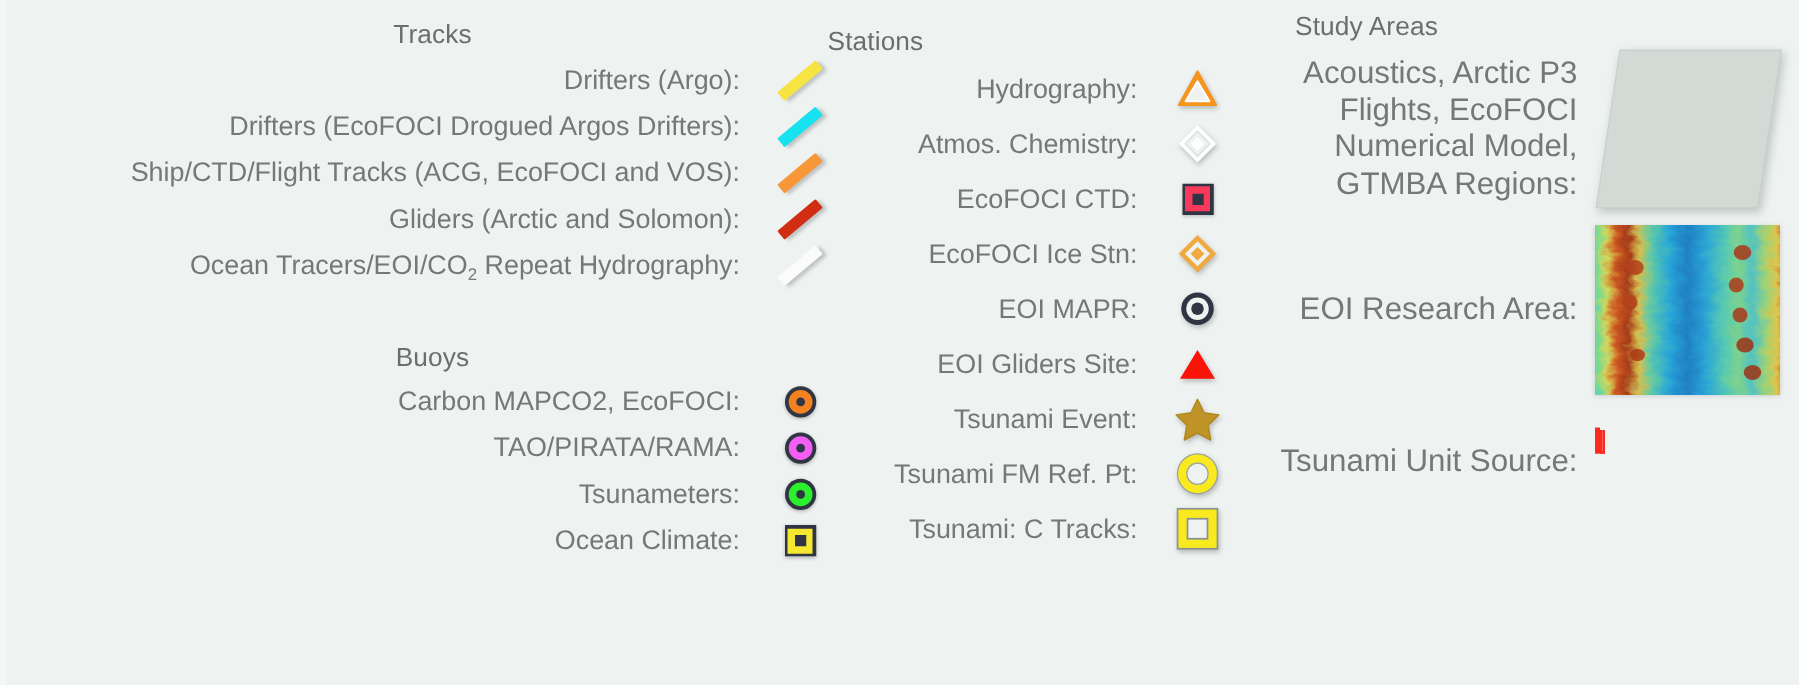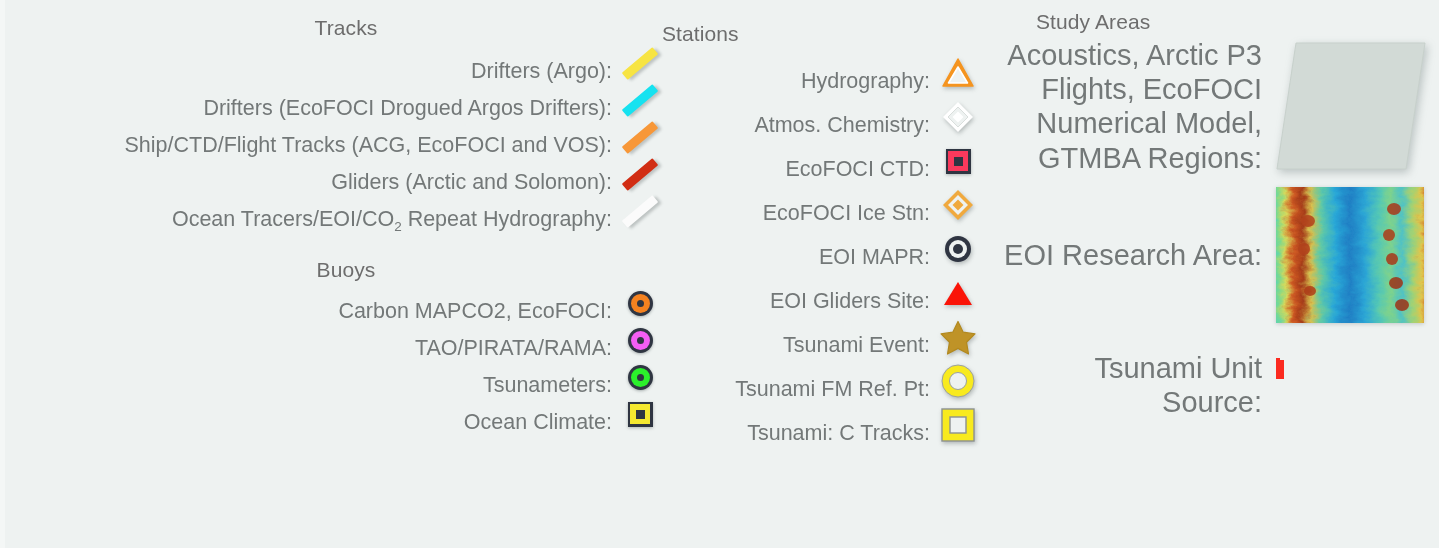--- a/index.html
+++ b/index.html
@@ -36,23 +36,23 @@
     color: #6d6d6d;
     text-align: center;
     letter-spacing: .1px;
     white-space: nowrap;
   }
 
   .rows { position: relative; }
 
   .legend-row {
     display: flex;
-    align-items: flex-end;
+    align-items: center;
     justify-content: flex-end;
-    gap: 6px;
+    gap: 26px;
   }
   .row-label {
     font-size: 21.5px;
     color: #737878;
     text-align: right;
     white-space: nowrap;
     line-height: 1.12;
   }
   .row-label sub { font-size: 13.5px; vertical-align: baseline; position: relative; top: 5px; }
 
@@ -142,21 +142,21 @@
   .unit-source .box {
     box-sizing: border-box;
     width: 72px; height: 25.5px;
     border: 2px solid #fb2b20;
     background: transparent;
   }
   .unit-source .box + .box { border-top: none; }
 
   
   #col-tracks   { left: 30px;  top: 16px;  width: 632px; }
-  #col-buoys    { left: 30px;  top: 258px; width: 632px; }
+  #col-buoys    { left: 30px;  top: 275px; width: 632px; }
   #col-stations { left: 662px; top: 22px;  width: 318px; }
   #col-study    { left: 988px; top: 10px;  width: 440px; }
 
   #col-tracks .col-heading,
   #col-buoys  .col-heading { width: 100%; text-align: center; }
   #col-tracks .col-heading { padding-left: 0; }
 
   #col-tracks .rows .legend-row,
   #col-buoys  .rows .legend-row { height: 37px; }
 
@@ -171,21 +171,21 @@
 
   
   .study-rows { position: relative; margin-top: 4px; }
   .study-row {
     display: flex;
     align-items: center;
     justify-content: flex-end;
     gap: 14px;
   }
   .study-label {
-    font-size: 29px;
+    font-size: 25px;
     color: #737878;
     text-align: right;
     line-height: 1.18;
     white-space: pre-line;
   }
   .study-graphic { width: 152px; min-width: 152px; display: flex; align-items: center; justify-content: flex-start; }
 
   #study-row-areas { margin-top: 2px; }
   #study-row-eoi   { margin-top: 12px; }
   #study-row-unit  { margin-top: 28px; }

